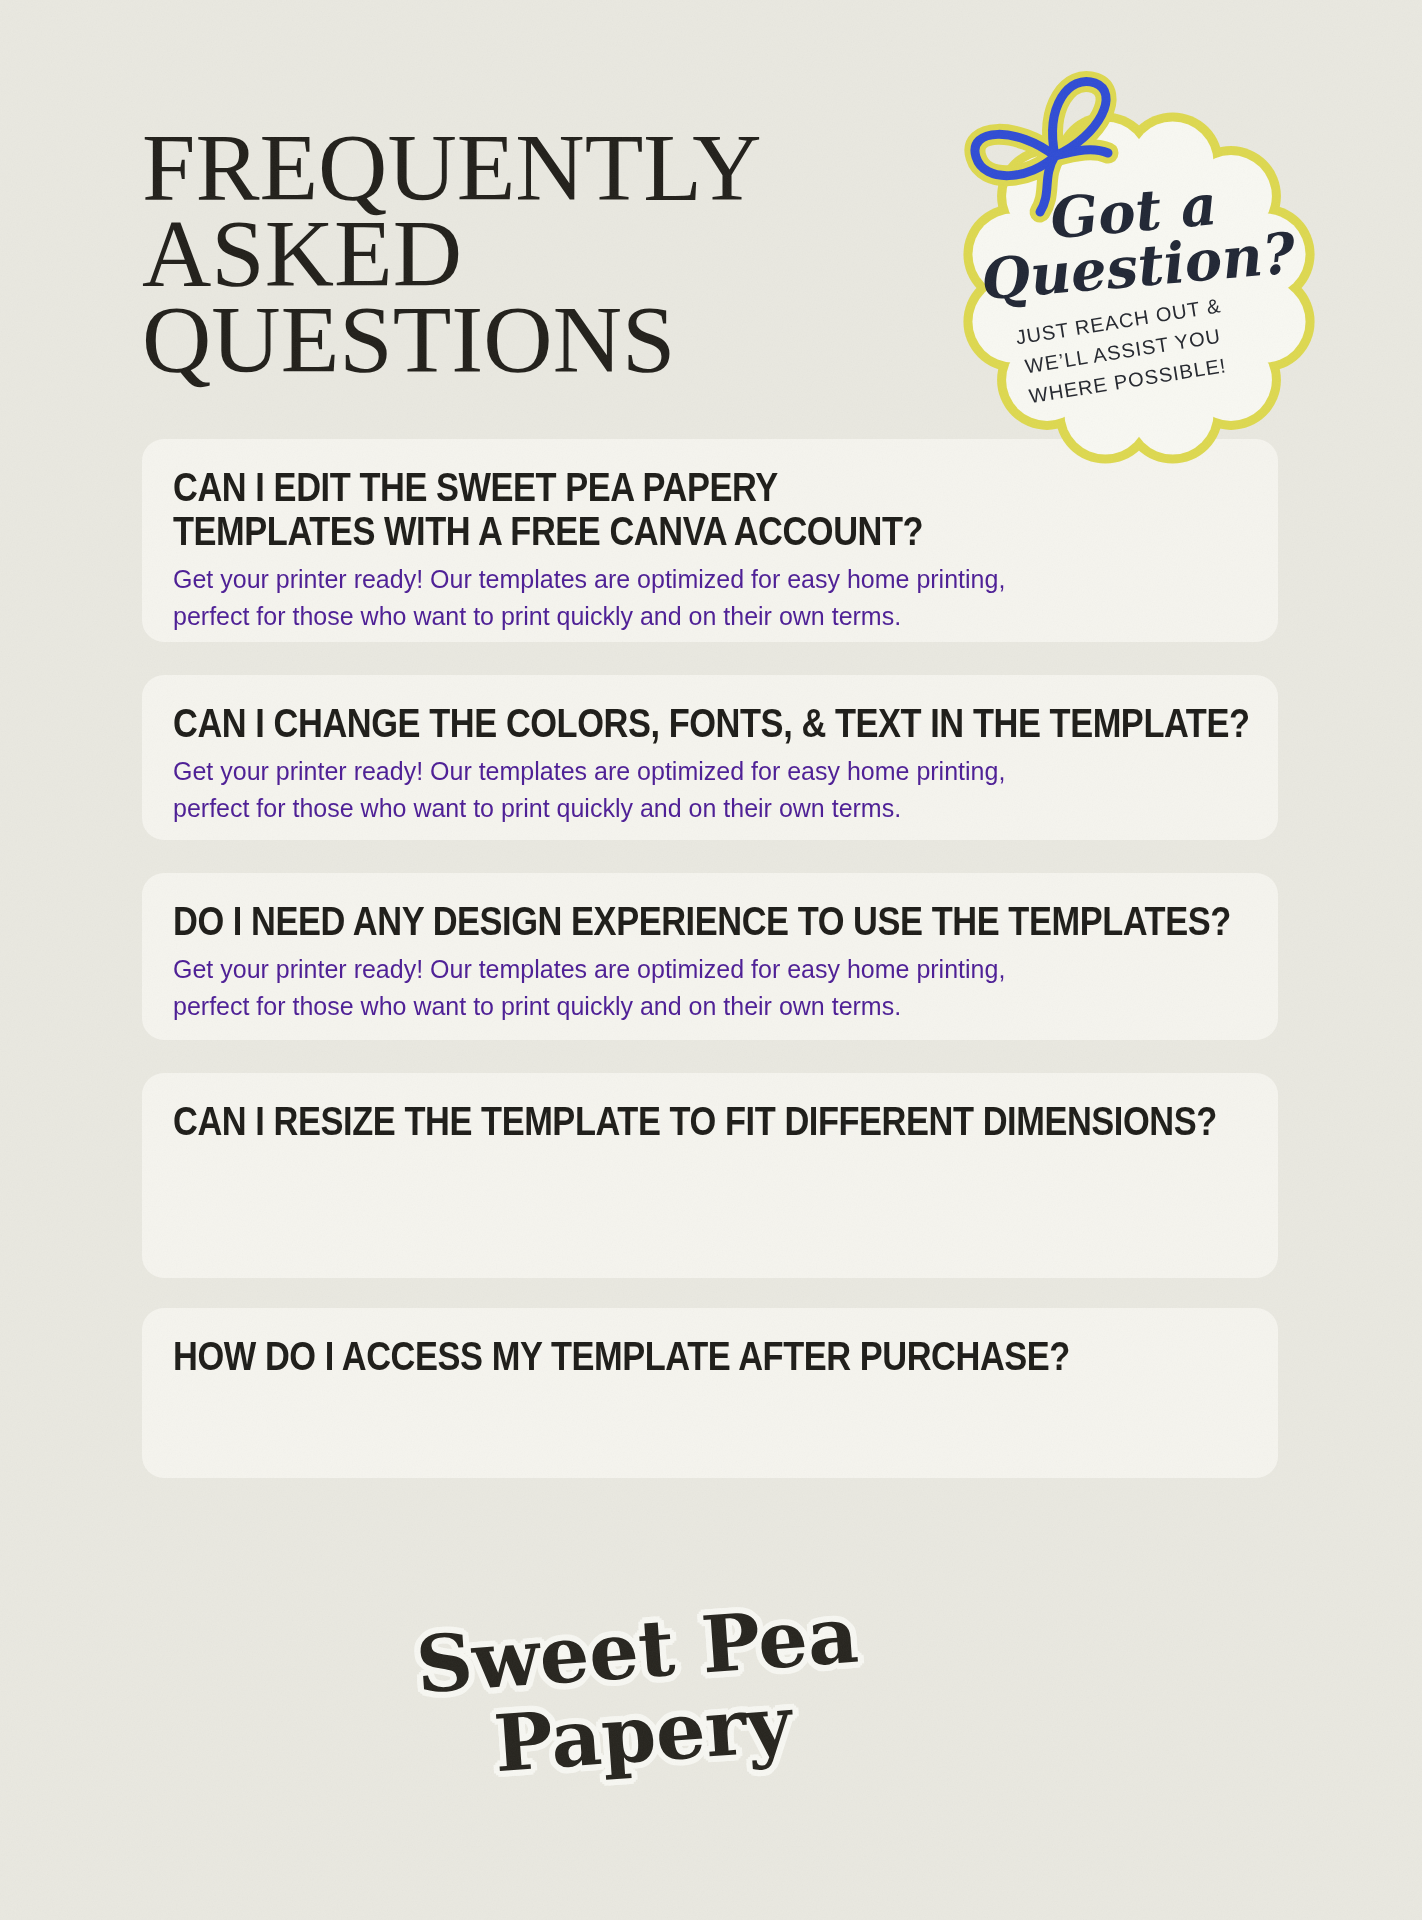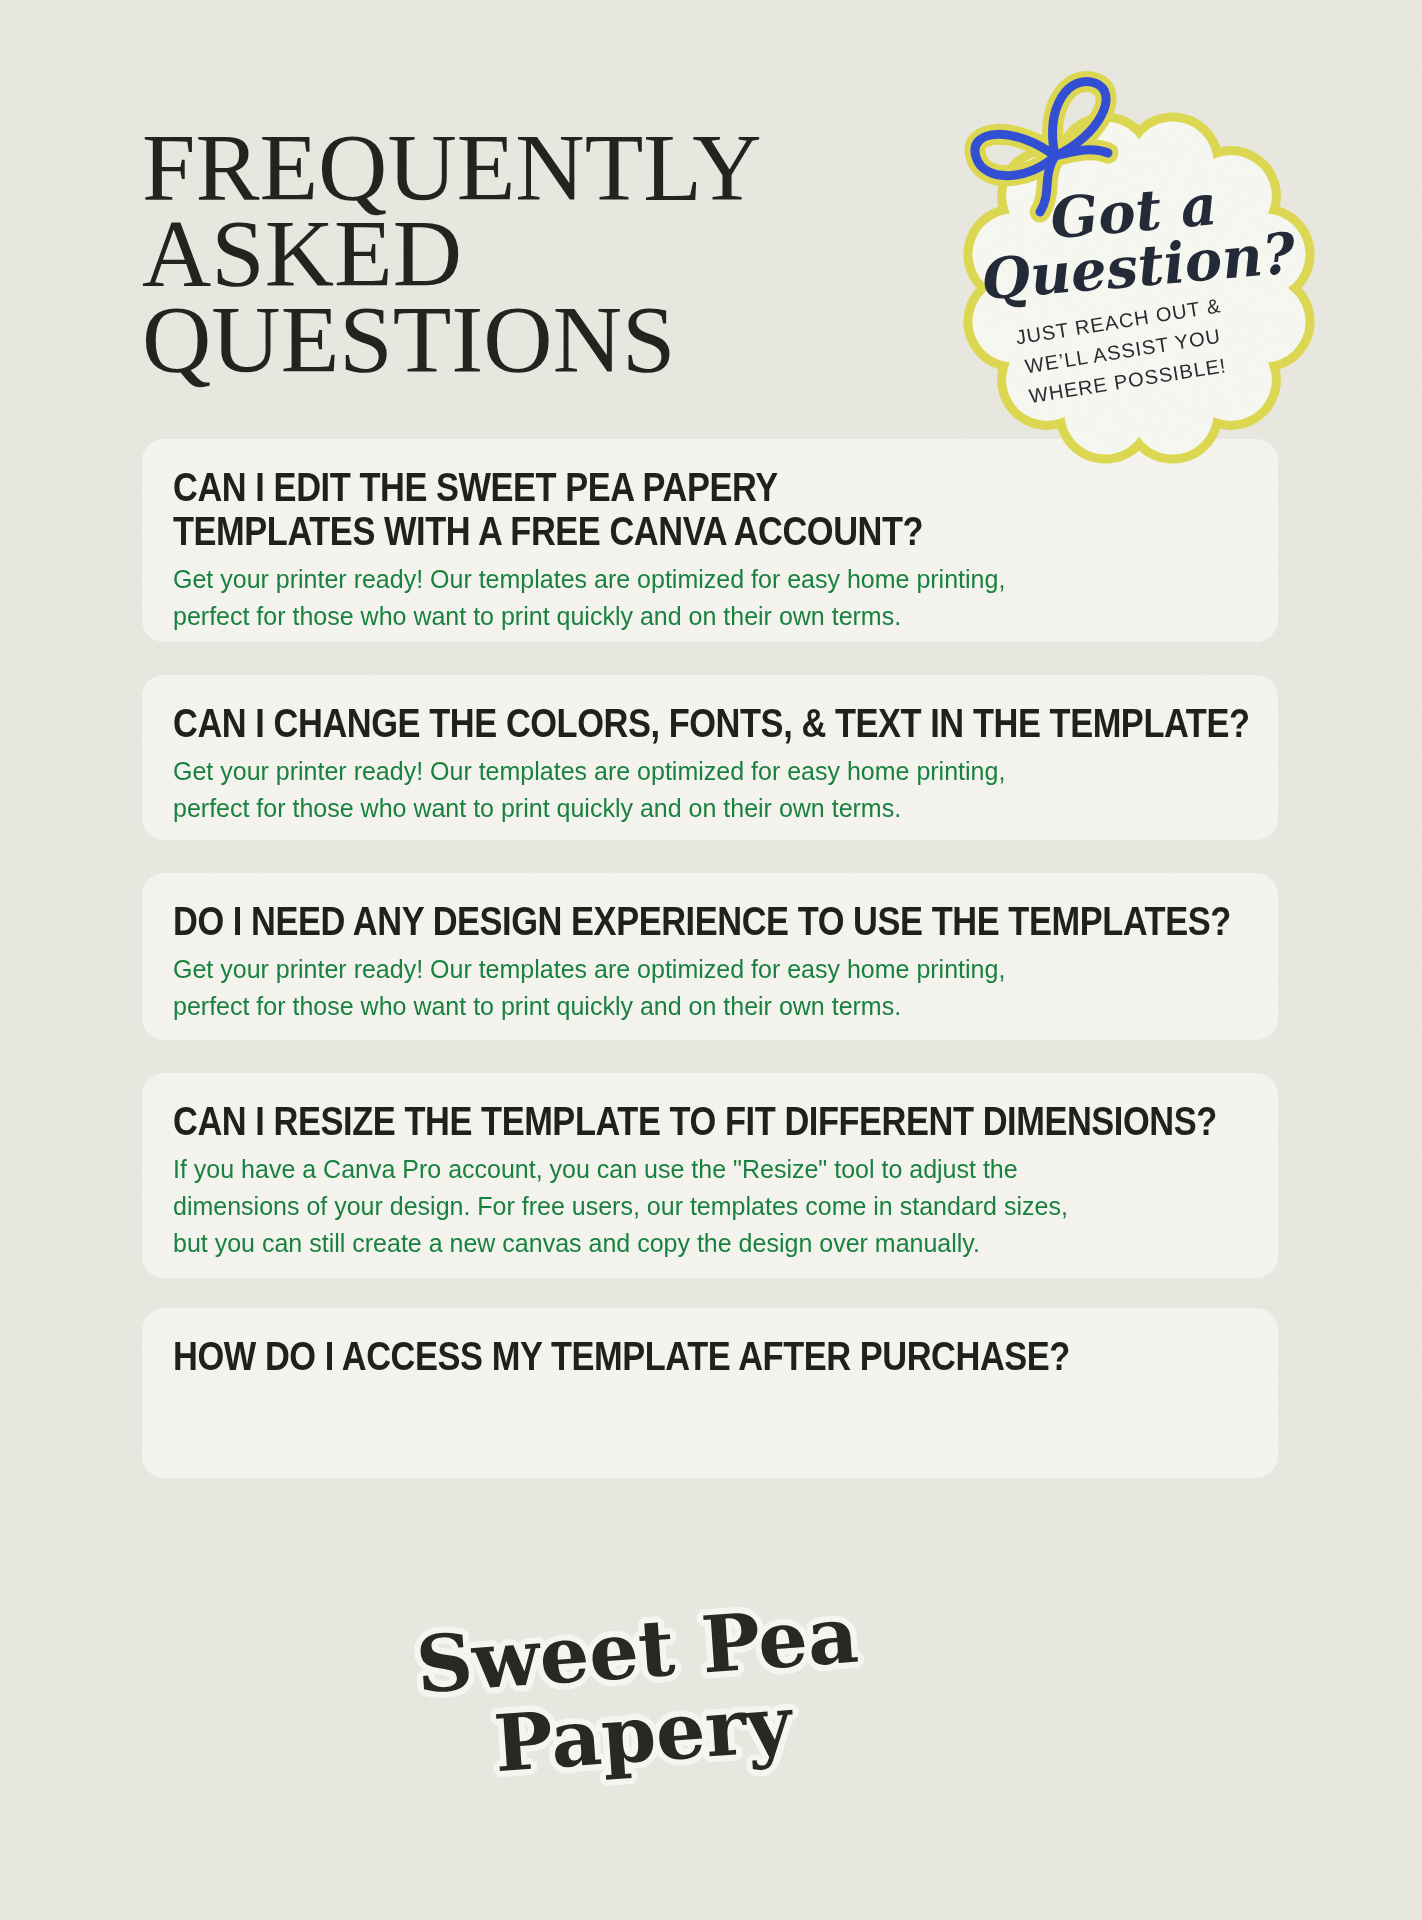--- a/index.html
+++ b/index.html
@@ -51,21 +51,21 @@
   .card-1{top:439px;height:203px;} .card-2{top:675px;height:165px;}
   .card-3{top:873px;height:167px;} .card-4{top:1073px;height:205px;}
   .card-5{top:1308px;height:170px;}
   .card h2{
     font-size:40px; line-height:44px; font-weight:700; letter-spacing:-0.5px;
     color:#1d1c18; white-space:nowrap;
     transform:scaleX(0.86); transform-origin:left top;
     margin:0 0 8px 0;
   }
   .card p{
-    font-size:25px; line-height:37px; letter-spacing:0; color:#15803d;
+    font-size:25px; line-height:37px; letter-spacing:0; color:#4c1d95;
     white-space:nowrap;
   }
 
   
   .logo{
     position:absolute; left:290px; top:1608px; width:700px; z-index:2;
     transform:rotate(-4deg);
     font-family:"DejaVu Serif", serif; font-weight:700;
     font-size:78px; line-height:84px; text-align:center; color:#26241e;
     white-space:nowrap;
@@ -141,21 +141,20 @@
     <article class="card card-2">
       <h2>CAN I CHANGE THE COLORS, FONTS, &amp; TEXT IN THE TEMPLATE?</h2>
       <p>Get your printer ready! Our templates are optimized for easy home printing,<br>perfect for those who want to print quickly and on their own terms.</p>
     </article>
     <article class="card card-3">
       <h2>DO I NEED ANY DESIGN EXPERIENCE TO USE THE TEMPLATES?</h2>
       <p>Get your printer ready! Our templates are optimized for easy home printing,<br>perfect for those who want to print quickly and on their own terms.</p>
     </article>
     <article class="card card-4">
       <h2>CAN I RESIZE THE TEMPLATE TO FIT DIFFERENT DIMENSIONS?</h2>
-      <p>If you have a Canva Pro account, you can use the "Resize" tool to adjust the<br>dimensions of your design. For free users, our templates come in standard sizes,<br>but you can still create a new canvas and copy the design over manually.</p>
     </article>
     <article class="card card-5">
       <h2>HOW DO I ACCESS MY TEMPLATE AFTER PURCHASE?</h2>
     </article>
   </section>
 
   <div class="logo">Sweet Pea<br>Papery</div>
 
   <svg class="texture" width="1422" height="1920" aria-hidden="true">
     <filter id="grain">

